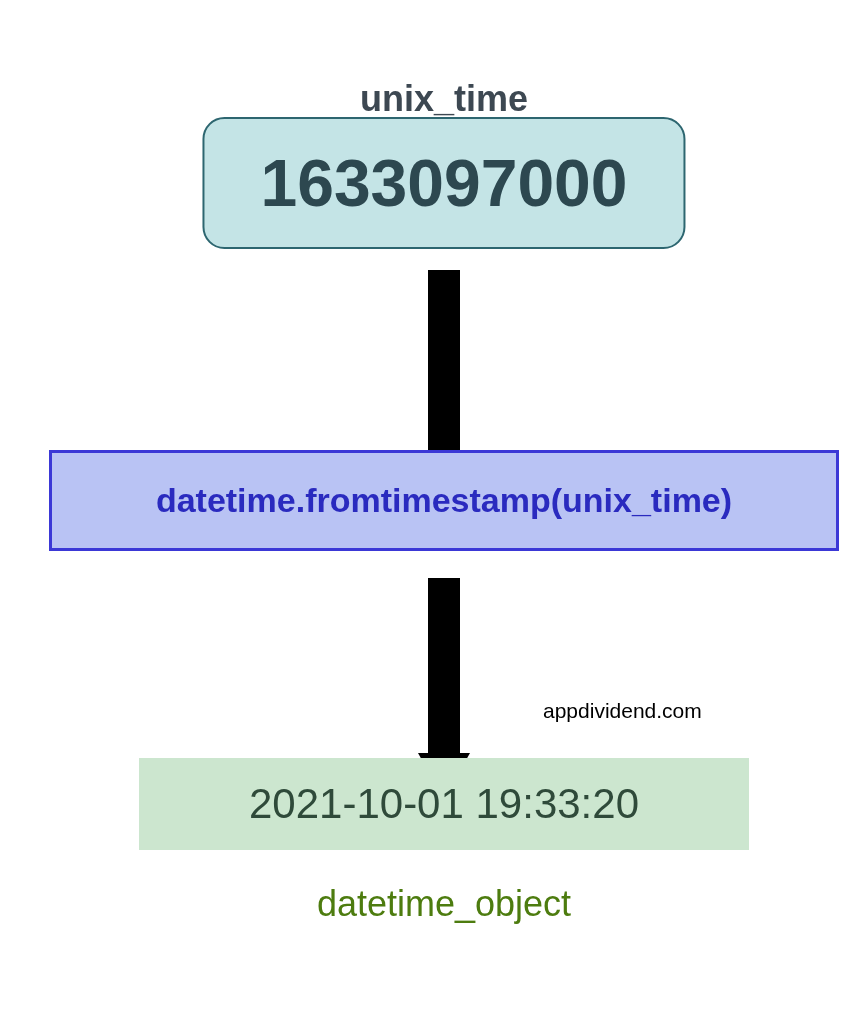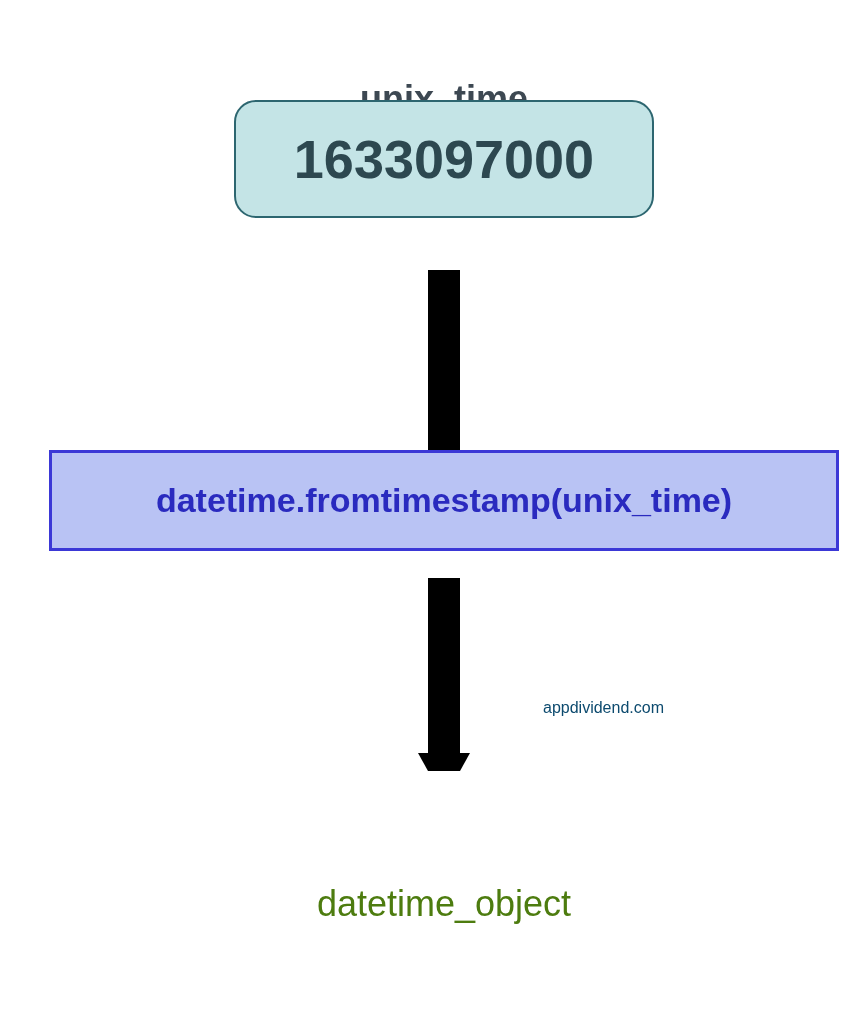--- a/index.html
+++ b/index.html
@@ -19,28 +19,28 @@
     position: absolute;
     top: 30px;
     left: 50%;
     transform: translateX(-50%);
     font-size: 36px;
     font-weight: 600;
     color: #3d4852;
   }
   .box-unix {
     position: absolute;
-    top: 68px;
+    top: 85px;
     left: 50%;
     transform: translateX(-50%);
     background: #c4e4e6;
     border: 2px solid #2d6670;
     border-radius: 22px;
     padding: 26px 40px;
-    font-size: 54px;
+    font-size: 66px;
     font-weight: 700;
     color: #2d4850;
     text-align: center;
     min-width: 420px;
   }
   .box-func {
     position: absolute;
     top: 418px;
     left: 50%;
     transform: translateX(-50%);
@@ -50,23 +50,23 @@
     font-size: 34px;
     font-weight: 600;
     color: #2a2abf;
     text-align: center;
     width: 790px;
   }
   .watermark {
     position: absolute;
     top: 651px;
     left: 495px;
-    font-size: 16px;
+    font-size: 21px;
     font-weight: 500;
-    color: #0c4a6e;
+    color: #000000;
   }
   .box-result {
     position: absolute;
     top: 726px;
     left: 50%;
     transform: translateX(-50%);
     background: #cce6cf;
     padding: 22px 30px;
     font-size: 42px;
     font-weight: 500;
@@ -125,16 +125,19 @@
     <span>datetime.fromtimestamp(unix_time)</span>
   </div>
 
   <div class="arrow arrow-2">
     <div class="arrow-line"></div>
     <div class="arrow-head"></div>
   </div>
 
   <div class="watermark">appdividend.com</div>
 
+  <div class="box-result">
+    <span>2021-10-01 19:33:20</span>
+  </div>
 
   <div class="label-bottom">datetime_object</div>
 
 </div>
 
 </body></html>

